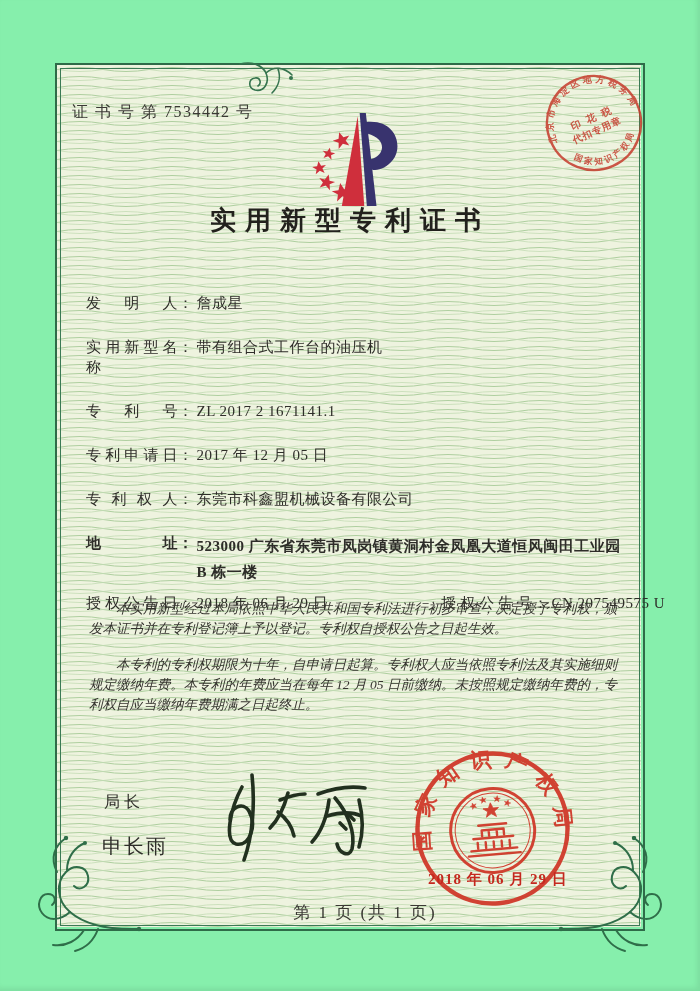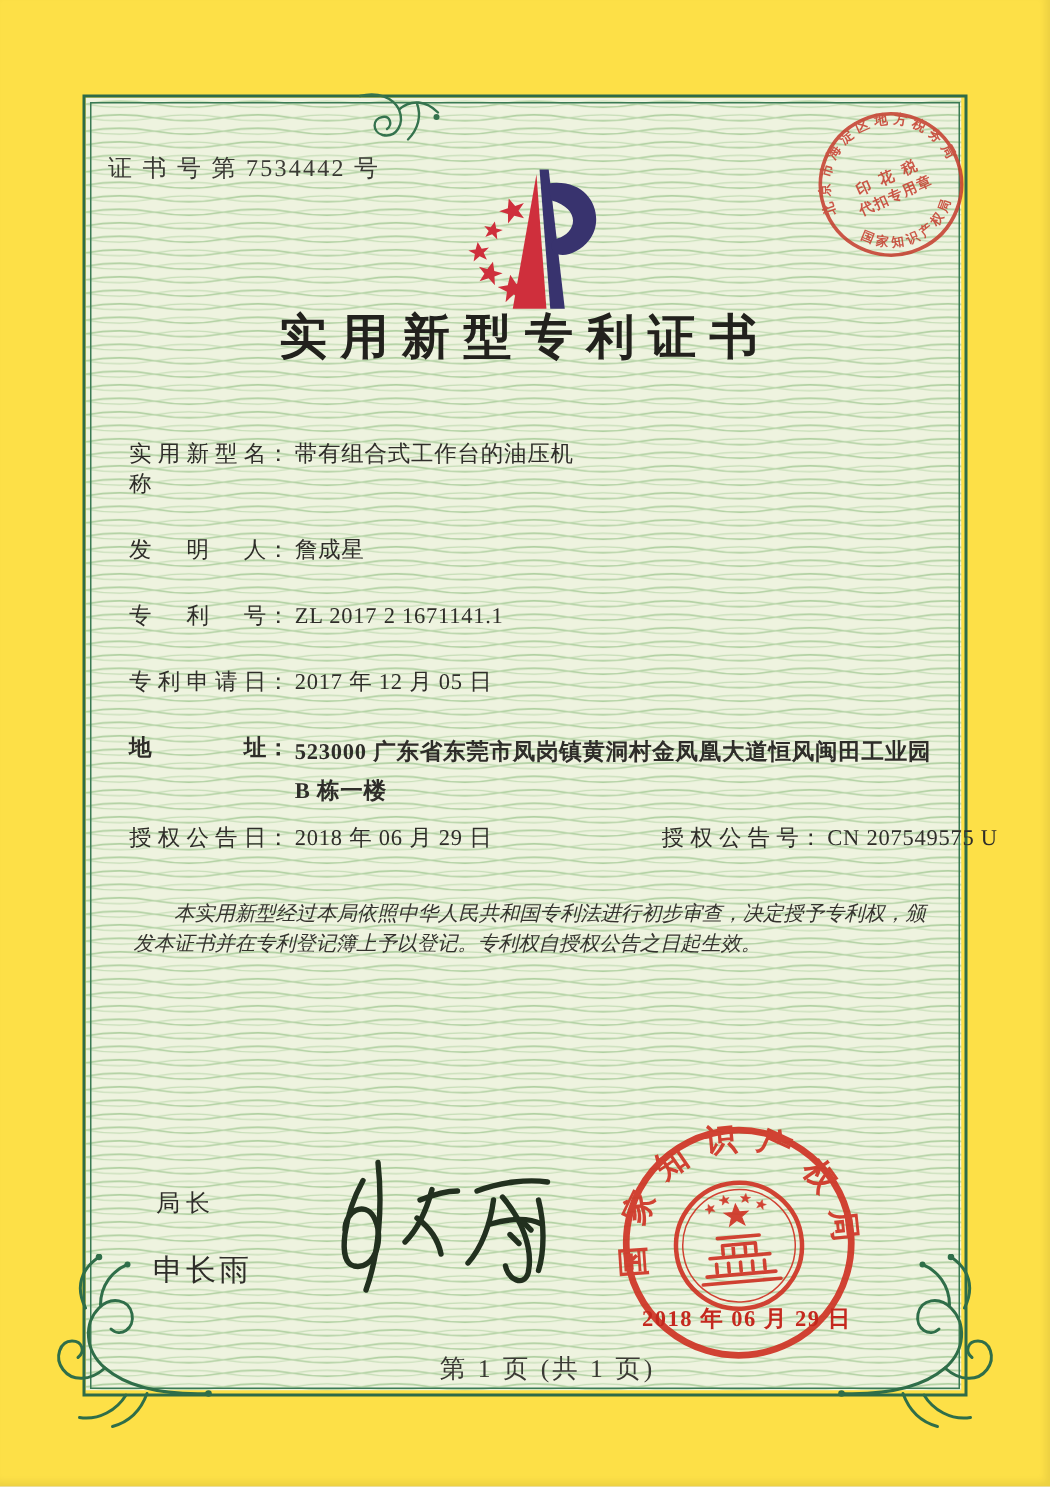--- a/index.html
+++ b/index.html
@@ -1,28 +1,28 @@
 <!DOCTYPE html>
 <html><head>
 <meta charset="utf-8">
 <style>
   html,body{margin:0;padding:0;background:#e9e9e6;}
-  .page{position:relative;width:700px;height:991px;background:#fde047;overflow:hidden;
+  .page{position:relative;width:700px;height:991px;background:#86efac;overflow:hidden;
         font-family:"Liberation Serif","DejaVu Serif",serif;color:#2e2d29;
         box-shadow:inset -3px -3px 5px rgba(0,0,0,0.07);}
   
   .frame{position:absolute;left:55px;top:63px;width:586px;height:864px;
          border:2px solid #2e6b48;z-index:2;pointer-events:none;}
   .frame-inner{position:absolute;left:3px;top:3px;right:3px;bottom:3px;border:1px solid #3a7a55;}
   
   .waves{position:absolute;left:57px;top:65px;z-index:0;}
   
   .cert-no{position:absolute;left:72px;top:102px;font-size:16px;letter-spacing:1.5px;z-index:3;color:#3a3934;}
   .logo{position:absolute;left:297px;top:109px;z-index:3;}
-  .title{position:absolute;left:0;top:203px;width:700px;text-align:center;font-size:32px;
+  .title{position:absolute;left:0;top:203px;width:700px;text-align:center;font-size:26px;
          font-weight:bold;letter-spacing:9px;color:#22211d;z-index:3;}
   .fields{position:absolute;left:86px;top:293px;width:552px;font-size:15px;z-index:3;}
   .frow{position:relative;margin-bottom:24px;line-height:20px;letter-spacing:0.5px;}
   .flabel{display:inline-block;width:92px;text-align:justify;text-align-last:justify;vertical-align:top;}
   .colon{display:inline-block;vertical-align:top;}
   .fvalue{display:inline-block;vertical-align:top;margin-left:3px;}
   .addr{margin-bottom:8px;font-weight:bold;}
   .addr .fvalue{width:430px;line-height:26px;}
   .grant2{position:absolute;left:355px;top:0;white-space:nowrap;}
   .paras{position:absolute;left:73px;top:583px;width:560px;font-size:13.5px;line-height:20px;
@@ -116,44 +116,48 @@
     <g fill="#38336e">
       <polygon points="59.5,4 65.5,4 76,95 66.5,95"></polygon>
       <path d="M65 13 C94 9 103 36 92 50 C85 59 74 62 69 58 C66 55 67 50 71 49 C83 46 88 30 67 24 Z"></path>
     </g>
   </svg>
 
   <div class="title">实用新型专利证书</div>
 
   <div class="fields">
     <div class="frow">
+      <span class="flabel">发明人</span><span class="colon">：</span><span class="fvalue">詹成星</span>
+    </div>
+    <div class="frow">
       <span class="flabel">实用新型名称</span><span class="colon">：</span><span class="fvalue">带有组合式工作台的油压机</span>
     </div>
     <div class="frow">
-      <span class="flabel">发明人</span><span class="colon">：</span><span class="fvalue">詹成星</span>
-    </div>
-    <div class="frow">
       <span class="flabel">专利号</span><span class="colon">：</span><span class="fvalue">ZL 2017 2 1671141.1</span>
     </div>
     <div class="frow">
       <span class="flabel">专利申请日</span><span class="colon">：</span><span class="fvalue">2017 年 12 月 05 日</span>
+    </div>
+    <div class="frow">
+      <span class="flabel">专利权人</span><span class="colon">：</span><span class="fvalue">东莞市科鑫盟机械设备有限公司</span>
     </div>
     <div class="frow addr">
       <span class="flabel">地址</span><span class="colon">：</span><span class="fvalue">523000 广东省东莞市凤岗镇黄洞村金凤凰大道恒风闽田工业园 B 栋一楼</span>
     </div>
     <div class="frow">
       <span class="flabel">授权公告日</span><span class="colon">：</span><span class="fvalue">2018 年 06 月 29 日</span>
       <span class="grant2">
         <span class="flabel">授权公告号</span><span class="colon">：</span><span class="fvalue">CN 207549575 U</span>
       </span>
     </div>
   </div>
 
   <div class="paras">
     <p>本实用新型经过本局依照中华人民共和国专利法进行初步审查，决定授予专利权，颁发本证书并在专利登记簿上予以登记。专利权自授权公告之日起生效。</p>
+    <p>本专利的专利权期限为十年，自申请日起算。专利权人应当依照专利法及其实施细则规定缴纳年费。本专利的年费应当在每年 12 月 05 日前缴纳。未按照规定缴纳年费的，专利权自应当缴纳年费期满之日起终止。</p>
   </div>
 
   <div class="juzhang">局长</div>
   <div class="signer">申长雨</div>
 
   <svg class="sig-svg" width="178" height="108" viewBox="0 0 178 108">
     <g fill="none" stroke="#22301f" stroke-width="3.6" stroke-linecap="round" stroke-linejoin="round">
       <path d="M42 24 C30 46 24 78 36 81 C50 84 57 62 49 48 C43 38 30 44 30 57"></path>
       <path d="M52 12 C55 40 53 72 44 97"></path>
       <path d="M88 30 C84 45 78 57 70 65"></path>

